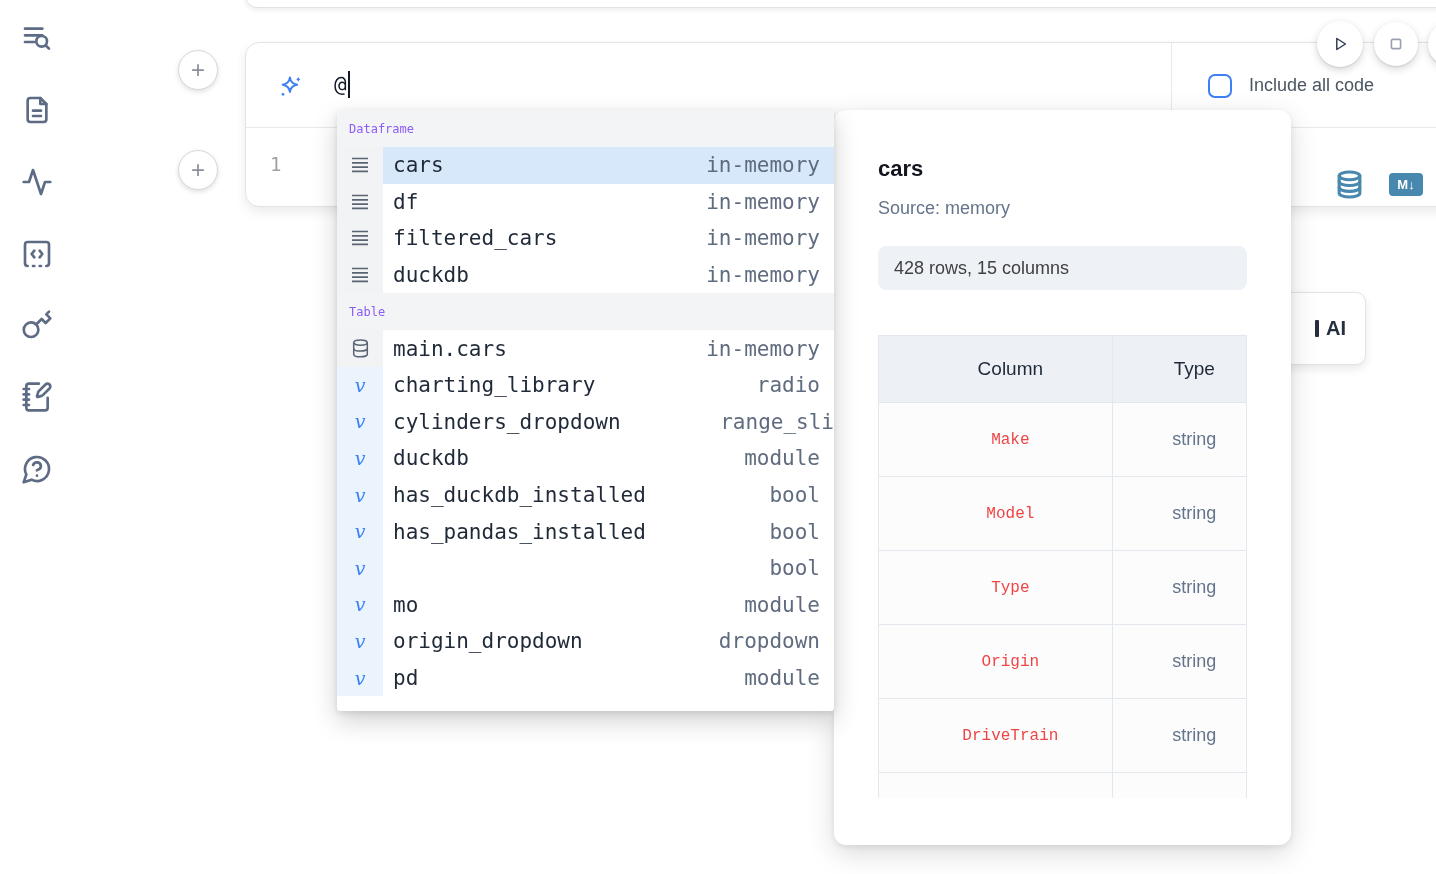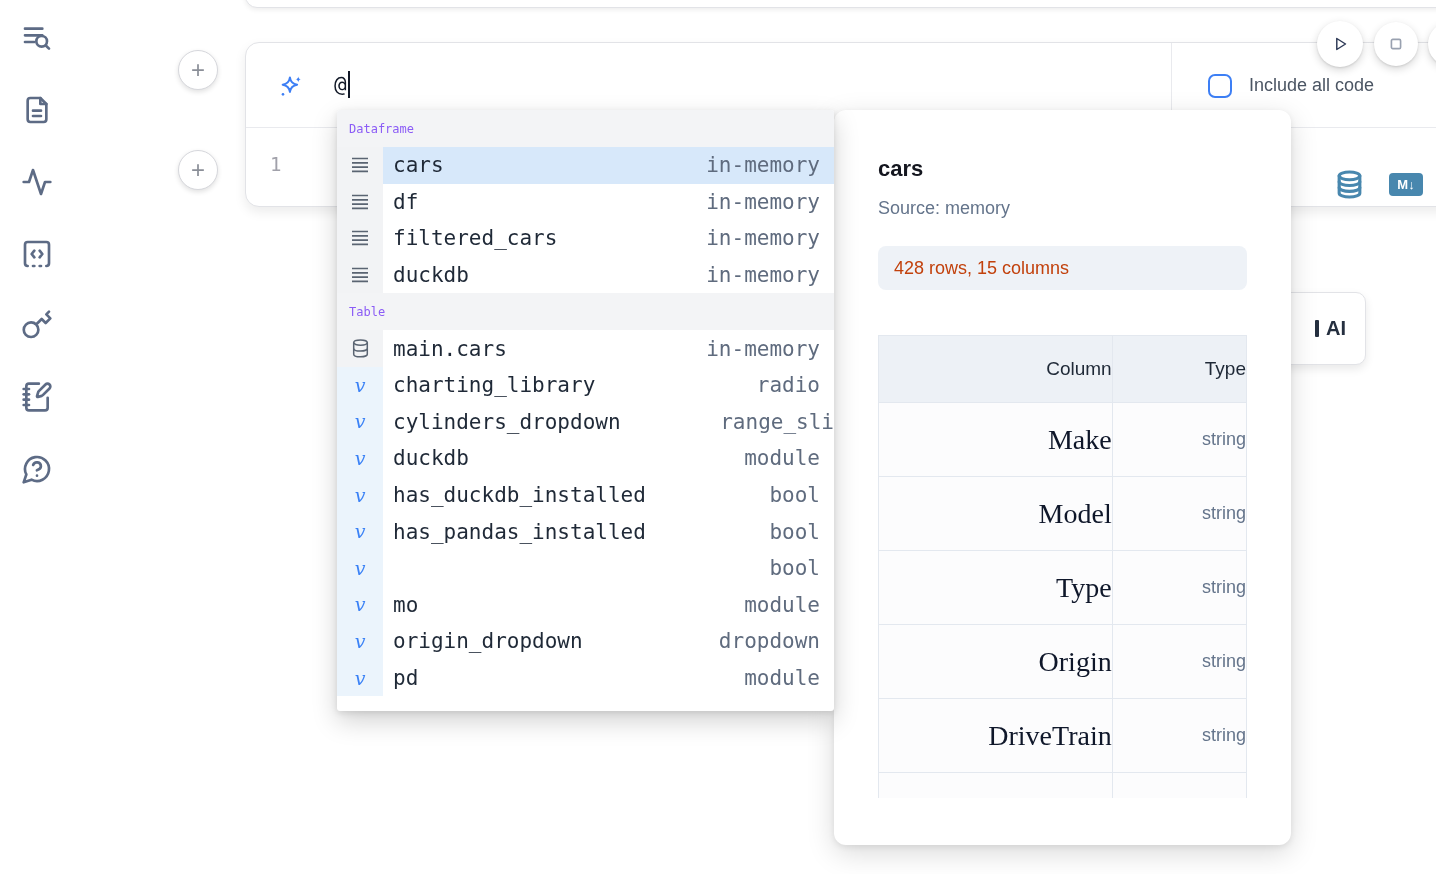--- a/index.html
+++ b/index.html
@@ -68,27 +68,27 @@
   .ac-type { margin-left:auto; padding-right:14px; font-size:21px; color:#5f6b7e; white-space:pre; }
   .ac-main.clip .ac-type { padding-right:0; }
 
   
   .panel { position:absolute; left:834px; top:110px; width:457px; height:735px; background:#fff;
            border-radius:12px; box-shadow:0 8px 28px rgba(0,0,0,.15), 0 2px 6px rgba(0,0,0,.08);
            z-index:20; padding:46px 44px 0 44px; }
   .panel-title { font-size:22px; font-weight:bold; color:#14161f; }
   .panel-source { margin-top:16px; font-size:18px; color:#64748b; }
   .panel-chip { margin-top:27px; height:44px; background:#eef2f7; border-radius:8px;
-                display:flex; align-items:center; padding:0 16px; font-size:18px; color:#c2410c; }
+                display:flex; align-items:center; padding:0 16px; font-size:18px; color:#404040; }
   .tbl-wrap { margin-top:45px; height:463px; overflow:hidden; }
   table.schema { width:100%; border-collapse:collapse; }
-  .schema th, .schema td { border:1px solid #e3e8ef; text-align:right; padding-left:30px; }
+  .schema th, .schema td { border:1px solid #e3e8ef; text-align:center; padding-left:30px; }
   .schema th { background:#edf1f6; height:67px; font-size:19px; font-weight:normal; color:#1f2937; }
   .schema td { height:74px; background:#fcfcfd; }
-  .schema td.col-name { font-family:Liberation Serif, serif; font-size:28px; color:#0f172a; width:63.5%; }
+  .schema td.col-name { font-family:Liberation Mono, monospace; font-size:16px; color:#ef4444; width:63.5%; }
   .schema td.col-type { font-size:18px; color:#64748b; }
 
   
   .ai-btn { position:absolute; left:1245px; top:292px; width:121px; height:73px; background:#fff;
             border:1px solid #e2e3e7; border-radius:10px; box-shadow:0 4px 10px rgba(0,0,0,.09);
             display:flex; align-items:center; justify-content:flex-end; padding-right:19px;
             z-index:10; cursor:pointer; }
   .ai-btn .sliver { width:4px; height:17px; background:#252f3f; border-radius:1px; margin-right:7px; }
   .ai-btn .ai-label { font-size:20px; font-weight:bold; color:#252f3f; }
 </style>

